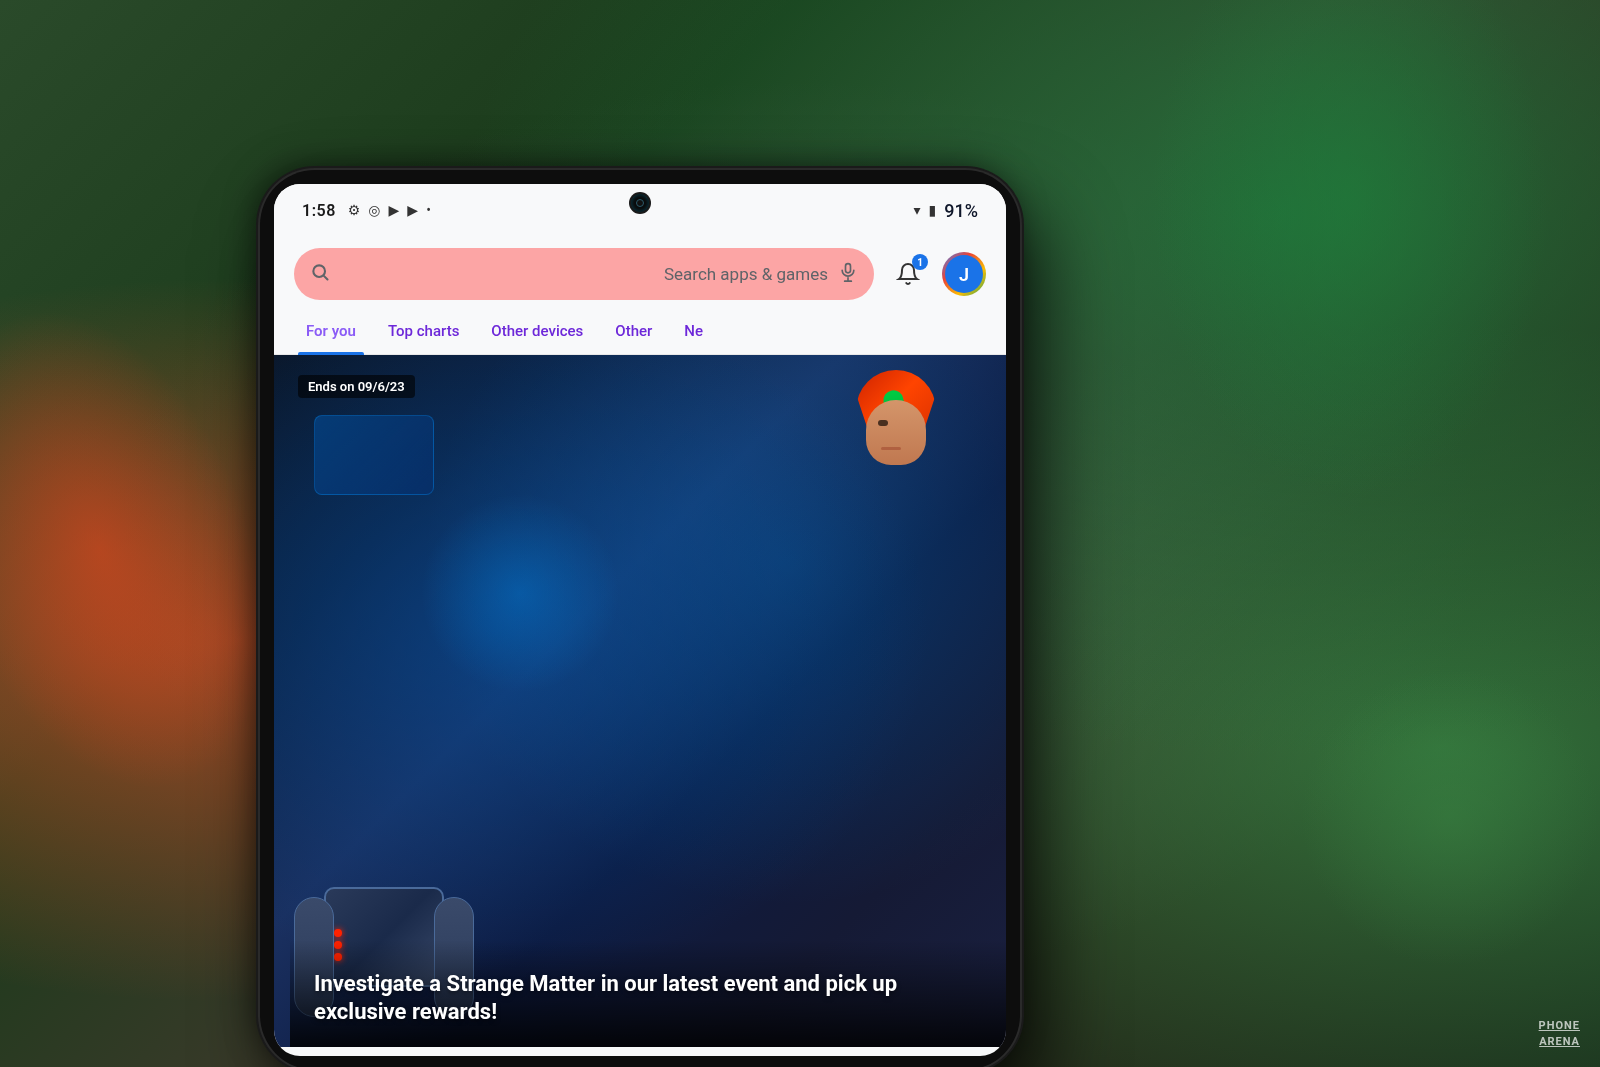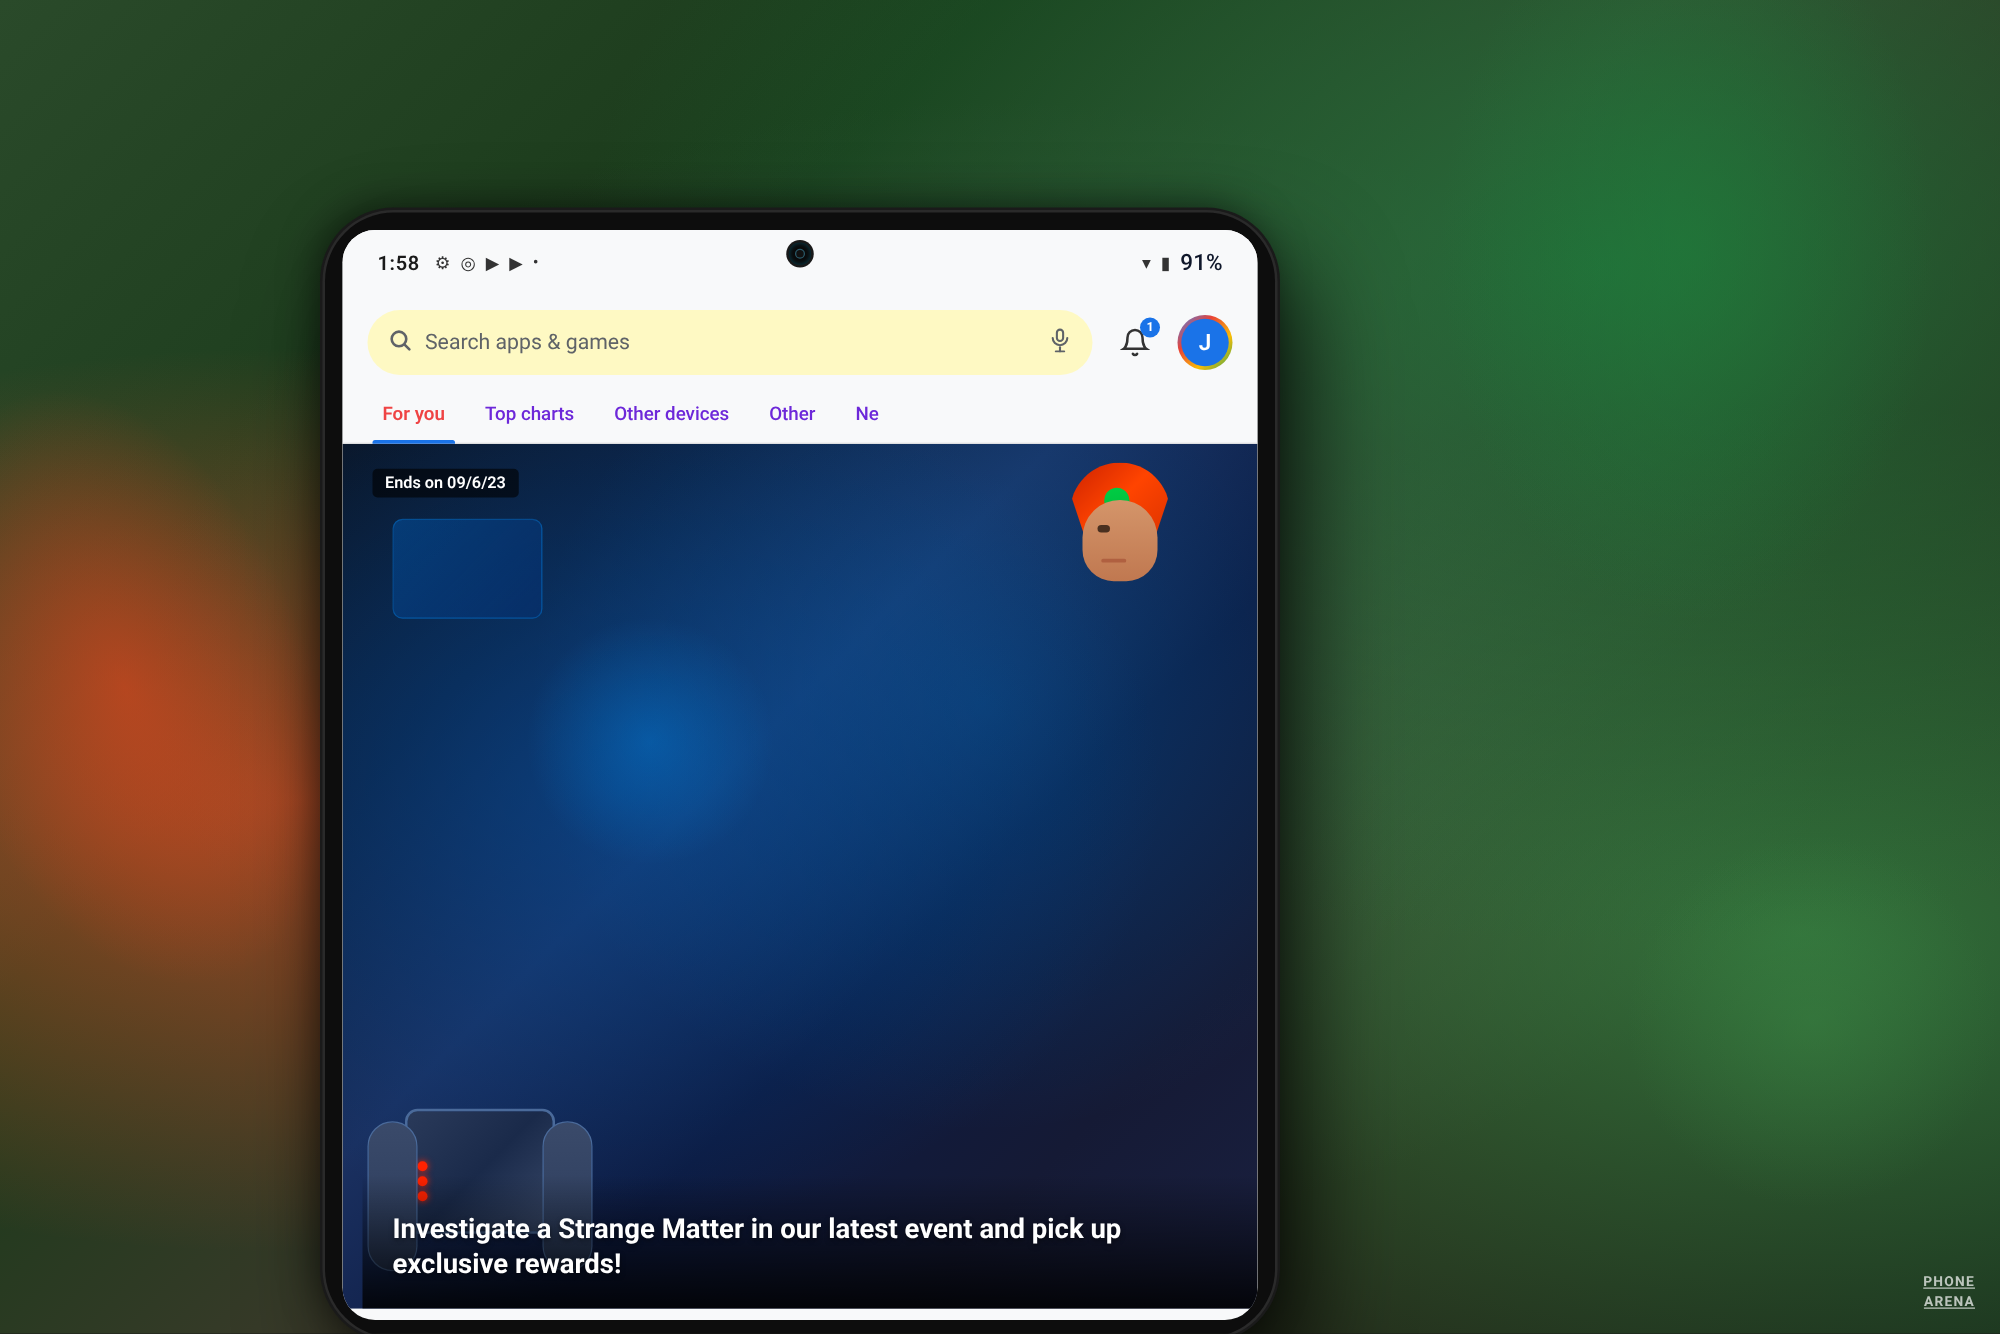--- a/index.html
+++ b/index.html
@@ -135,28 +135,29 @@
       border: 1px solid #2a5a6a;
     }
 
     
     .search-area {
       background: #f8f9fa;
       padding: 12px 20px 8px;
     }
 
     .search-bar {
-      background: #fef9c3;
+      background: #fca5a5;
       border-radius: 28px;
       height: 52px;
       display: flex;
       align-items: center;
       padding: 0 16px;
       gap: 10px;
       flex: 1;
+      text-align: right;
     }
 
     .search-row {
       display: flex;
       align-items: center;
       gap: 12px;
     }
 
     .search-icon-svg {
       color: #5f6368;
@@ -236,21 +237,21 @@
     .nav-tab {
       padding: 14px 16px;
       font-size: 15px;
       font-weight: 500;
       color: #6d28d9;
       position: relative;
       white-space: nowrap;
     }
 
     .nav-tab.active {
-      color: #ef4444;
+      color: #8b5cf6;
       font-weight: 600;
     }
 
     .nav-tab.active::after {
       content: '';
       position: absolute;
       bottom: -1px;
       left: 8px;
       right: 8px;
       height: 3px;

